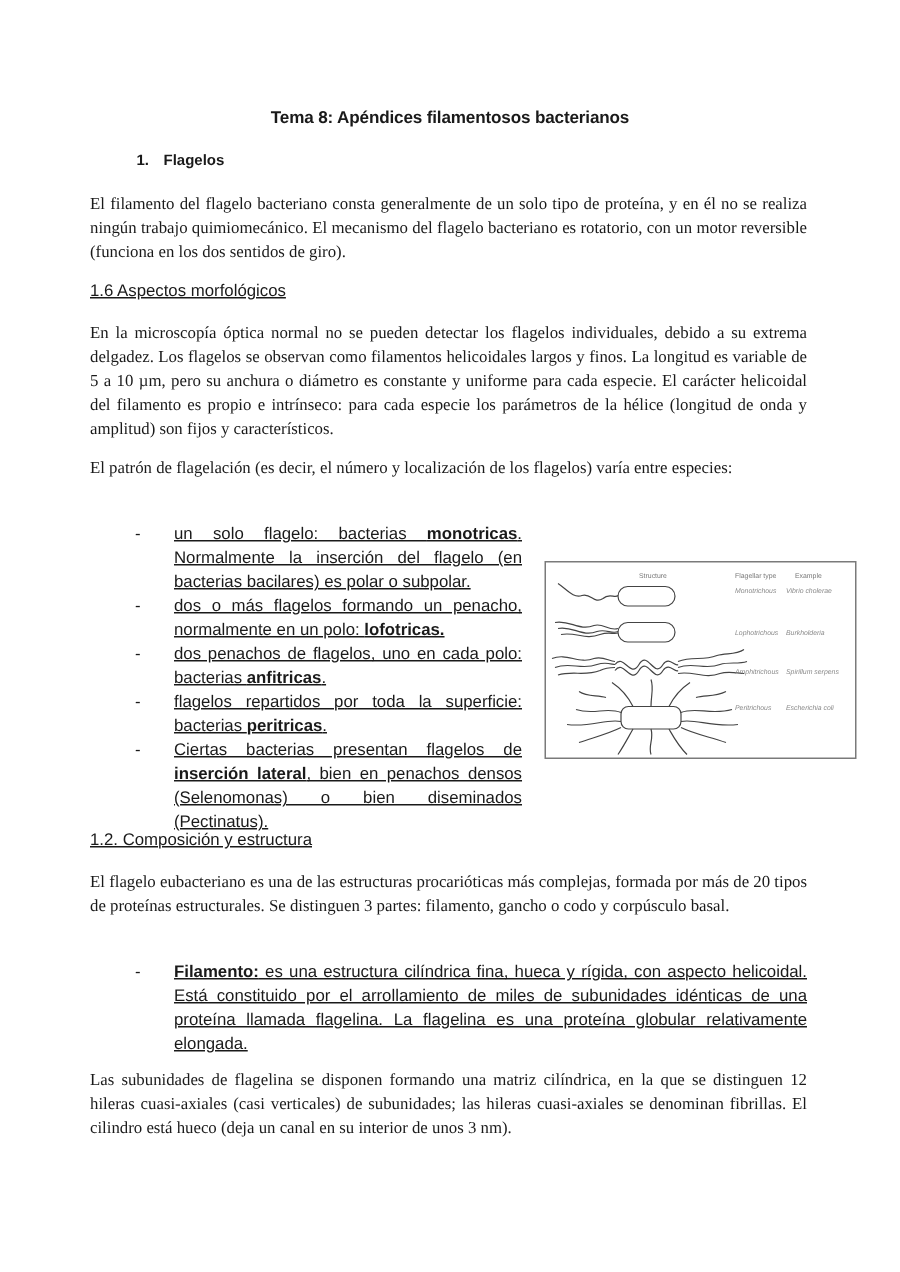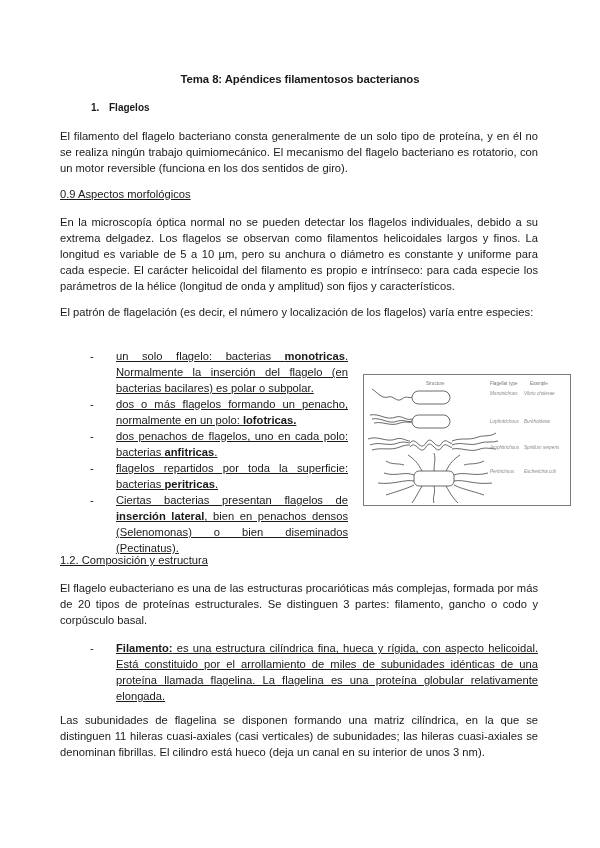--- a/index.html
+++ b/index.html
@@ -11,21 +11,21 @@
     .page { position: absolute; left: 0; top: 0; width: 476px; height: 848px; }
     .title {
       position: absolute; top: 71px; left: 0; width: 600px; text-align: center;
       font-weight: bold; font-size: 11.4px; letter-spacing: -0.1px;
     }
     .h1 {
       position: absolute; top: 100px; left: 91px; font-weight: bold; font-size: 10px;
     }
     .h1 .num { display: inline-block; width: 18px; }
     .para {
-      position: absolute; left: 60px; width: 478px; text-align: justify; margin: 0;
+      position: absolute; left: 60px; width: 478px; text-align: justify; margin: 0; font-family: Liberation Serif, serif;
     }
     .sub {
       position: absolute; left: 60px; text-decoration: underline; margin: 0;
     }
     ul.dash { position: absolute; margin: 0; padding: 0; list-style: none; text-decoration: underline; }
     ul.dash li { position: relative; padding-left: 30px; text-align: justify; }
     ul.dash li::before {
       content: "-"; position: absolute; left: 4px; top: 0;
     }
     b { font-weight: bold; }
@@ -46,21 +46,21 @@
 <div class="page">
 
   <div class="title">Tema 8: Apéndices filamentosos bacterianos</div>
 
   <div class="h1">
     <span class="num">1.</span><span>Flagelos</span>
   </div>
 
   <p class="para" style="top:128px;">El filamento del flagelo bacteriano consta generalmente de un solo tipo de proteína, y en él no se realiza ningún trabajo quimiomecánico. El mecanismo del flagelo bacteriano es rotatorio, con un motor reversible (funciona en los dos sentidos de giro).</p>
 
-  <p class="sub" style="top:186px;">0.9 Aspectos morfológicos</p>
+  <p class="sub" style="top:186px;">1.6 Aspectos morfológicos</p>
 
   <p class="para" style="top:214px;">En la microscopía óptica normal no se pueden detectar los flagelos individuales, debido a su extrema delgadez. Los flagelos se observan como filamentos helicoidales largos y finos. La longitud es variable de 5 a 10 µm, pero su anchura o diámetro es constante y uniforme para cada especie. El carácter helicoidal del filamento es propio e intrínseco: para cada especie los parámetros de la hélice (longitud de onda y amplitud) son fijos y característicos.</p>
 
   <p class="para" style="top:304px;">El patrón de flagelación (es decir, el número y localización de los flagelos) varía entre especies:</p>
 
   <ul class="dash" style="left:86px; top:348px; width:262px;">
     <li><span>un solo flagelo: bacterias </span><b>monotricas</b><span>. Normalmente la inserción del flagelo (en bacterias bacilares) es polar o subpolar.</span></li>
     <li><span>dos o más flagelos formando un penacho, normalmente en un polo: </span><b>lofotricas.</b><span></span></li>
     <li><span>dos penachos de flagelos, uno en cada polo: bacterias </span><b>anfitricas</b><span>.</span></li>
     <li><span>flagelos repartidos por toda la superficie: bacterias </span><b>peritricas</b><span>.</span></li>
@@ -123,15 +123,15 @@
   </div>
 
   <p class="sub" style="top:552px;">1.2. Composición y estructura</p>
 
   <p class="para" style="top:580px;">El flagelo eubacteriano es una de las estructuras procarióticas más complejas, formada por más de 20 tipos de proteínas estructurales. Se distinguen 3 partes: filamento, gancho o codo y corpúsculo basal.</p>
 
   <ul class="dash" style="left:86px; top:640px; width:452px;">
     <li><b>Filamento:</b><span> es una estructura cilíndrica fina, hueca y rígida, con aspecto helicoidal. Está constituido por el arrollamiento de miles de subunidades idénticas de una proteína llamada flagelina. La flagelina es una proteína globular relativamente elongada.</span></li>
   </ul>
 
-  <p class="para" style="top:712px;">Las subunidades de flagelina se disponen formando una matriz cilíndrica, en la que se distinguen 11 hileras cuasi-axiales (casi verticales) de subunidades; las hileras cuasi-axiales se denominan fibrillas. El cilindro está hueco (deja un canal en su interior de unos 3 nm).</p>
+  <p class="para" style="top:712px;">Las subunidades de flagelina se disponen formando una matriz cilíndrica, en la que se distinguen 12 hileras cuasi-axiales (casi verticales) de subunidades; las hileras cuasi-axiales se denominan fibrillas. El cilindro está hueco (deja un canal en su interior de unos 3 nm).</p>
 
 </div>
 
 </body></html>

